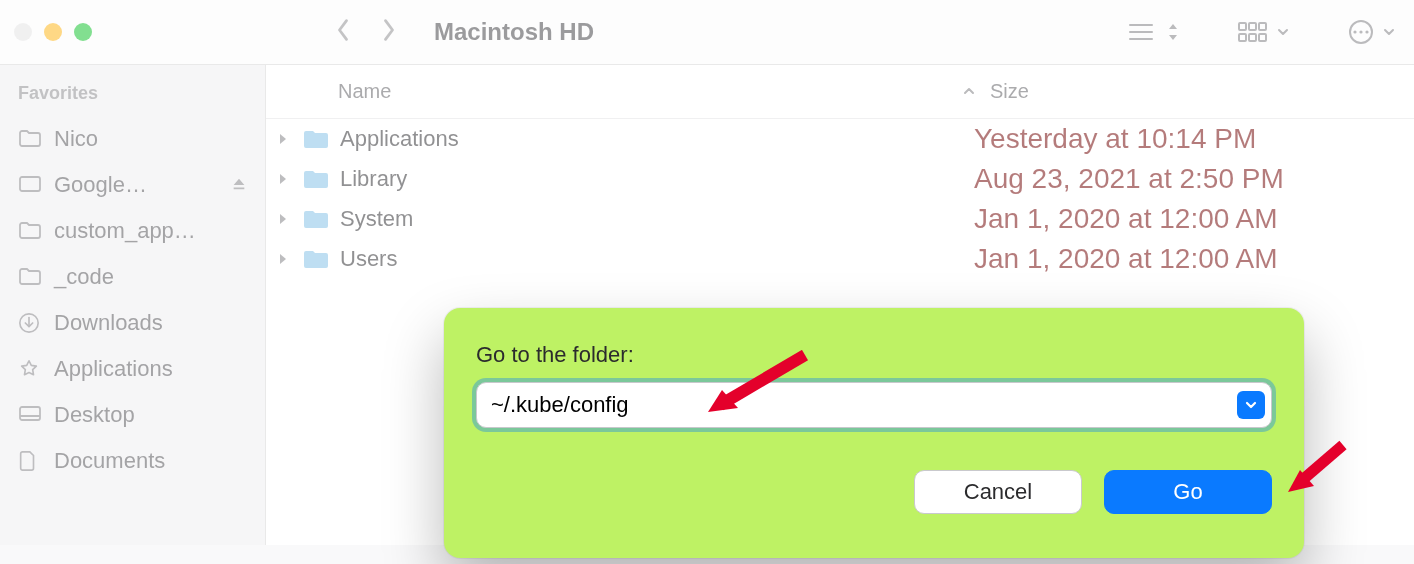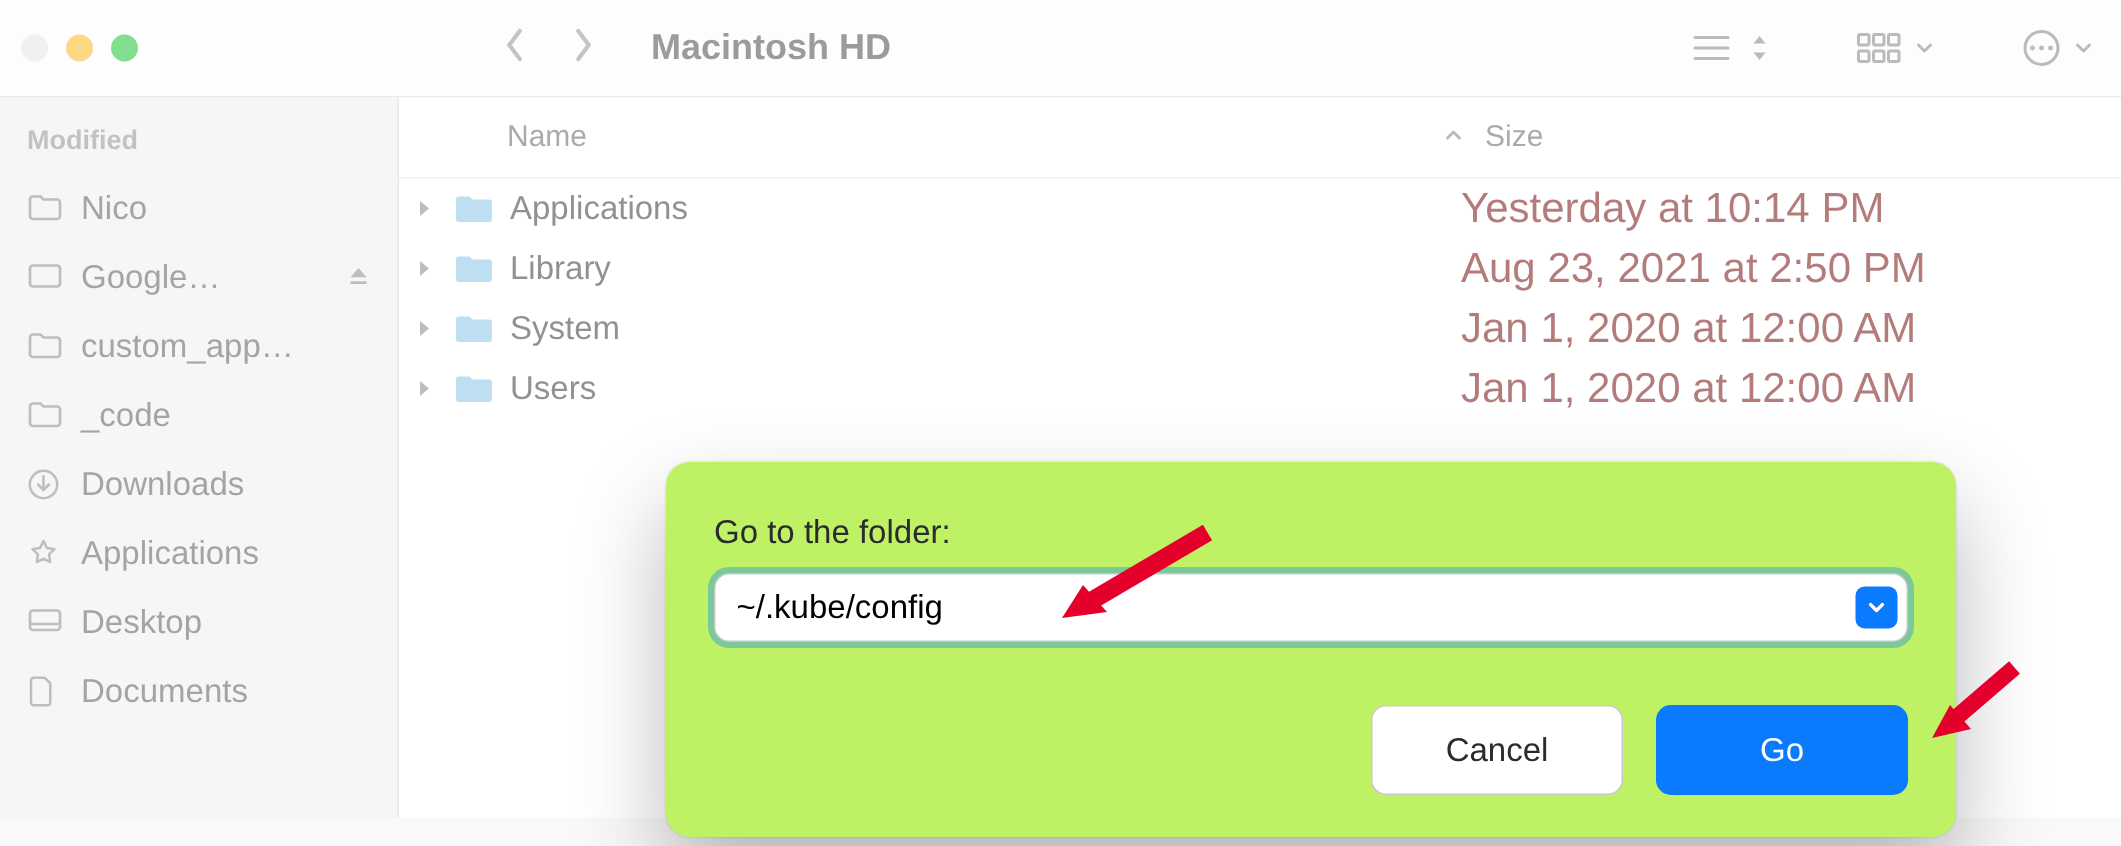--- a/index.html
+++ b/index.html
@@ -107,21 +107,21 @@
     flex:1; border:none; outline:none; font-size:22px; background:transparent;
   }
   .combo .drop {
     width:28px; height:28px; border-radius:6px; background:#0a7aff;
     display:flex; align-items:center; justify-content:center;
   }
   .sheet-btns {
     display:flex; gap:22px; justify-content:flex-end; margin-top:42px;
   }
   .btn {
-    min-width: 168px; height:60px; border-radius:10px;
+    min-width: 168px; height:44px; border-radius:10px;
     font-size:22px; display:flex; align-items:center; justify-content:center;
     border:1px solid #c9c9cd; background:#fff; color:#2b2b2d;
   }
   .btn.primary { background:#0a7aff; border-color:#0a7aff; color:#fff; }
 
   
   .arrow {
     position:absolute; z-index:30; pointer-events:none;
   }
 </style>
@@ -183,21 +183,21 @@
         </svg>
       <svg width="14" height="14" viewBox="0 0 14 14" fill="none" stroke="currentColor" stroke-width="2" stroke-linecap="round" stroke-linejoin="round">
           <polyline points="3,5 7,9 11,5"></polyline>
         </svg>
     </span>
   </div>
 </div>
 
 <div class="split">
   <div class="sidebar">
-    <div class="sb-head">Modified</div>
+    <div class="sb-head">Favorites</div>
 
     <div class="sb-item">
       <span class="sb-icon">
         <svg viewBox="0 0 24 20" width="24" height="20" fill="none" stroke="currentColor" stroke-width="1.8">
             <path d="M2 5a2 2 0 0 1 2-2h5l2 2h9a2 2 0 0 1 2 2v9a2 2 0 0 1-2 2H4a2 2 0 0 1-2-2z"></path>
           </svg>
       </span>
       <span>Nico</span>
     </div>
 

